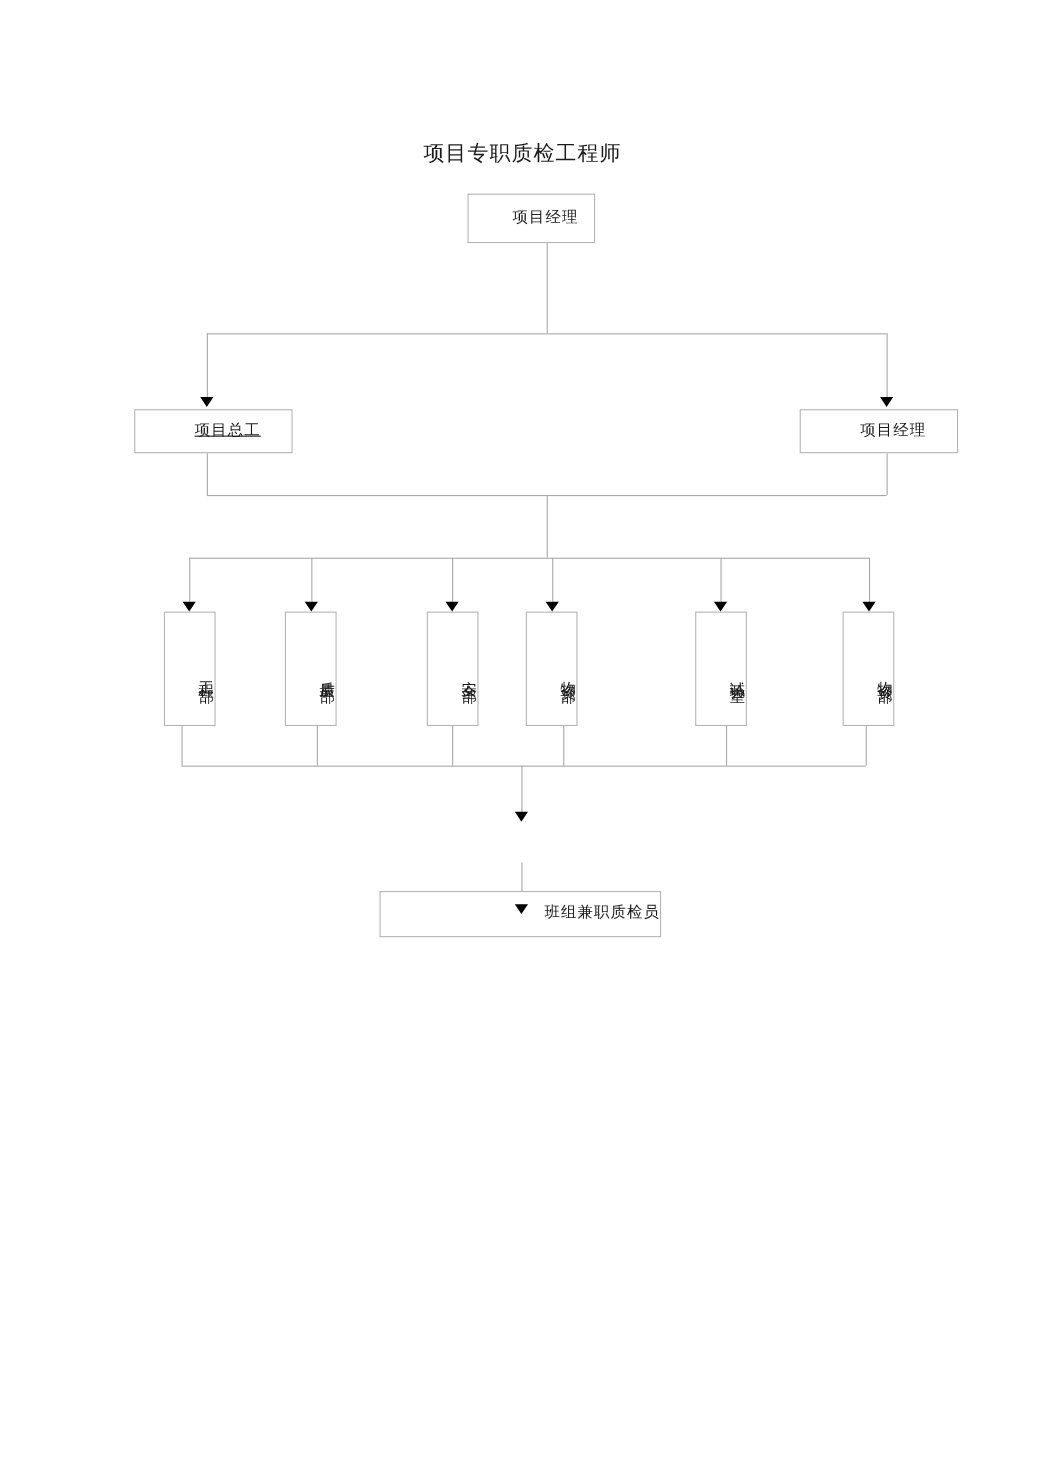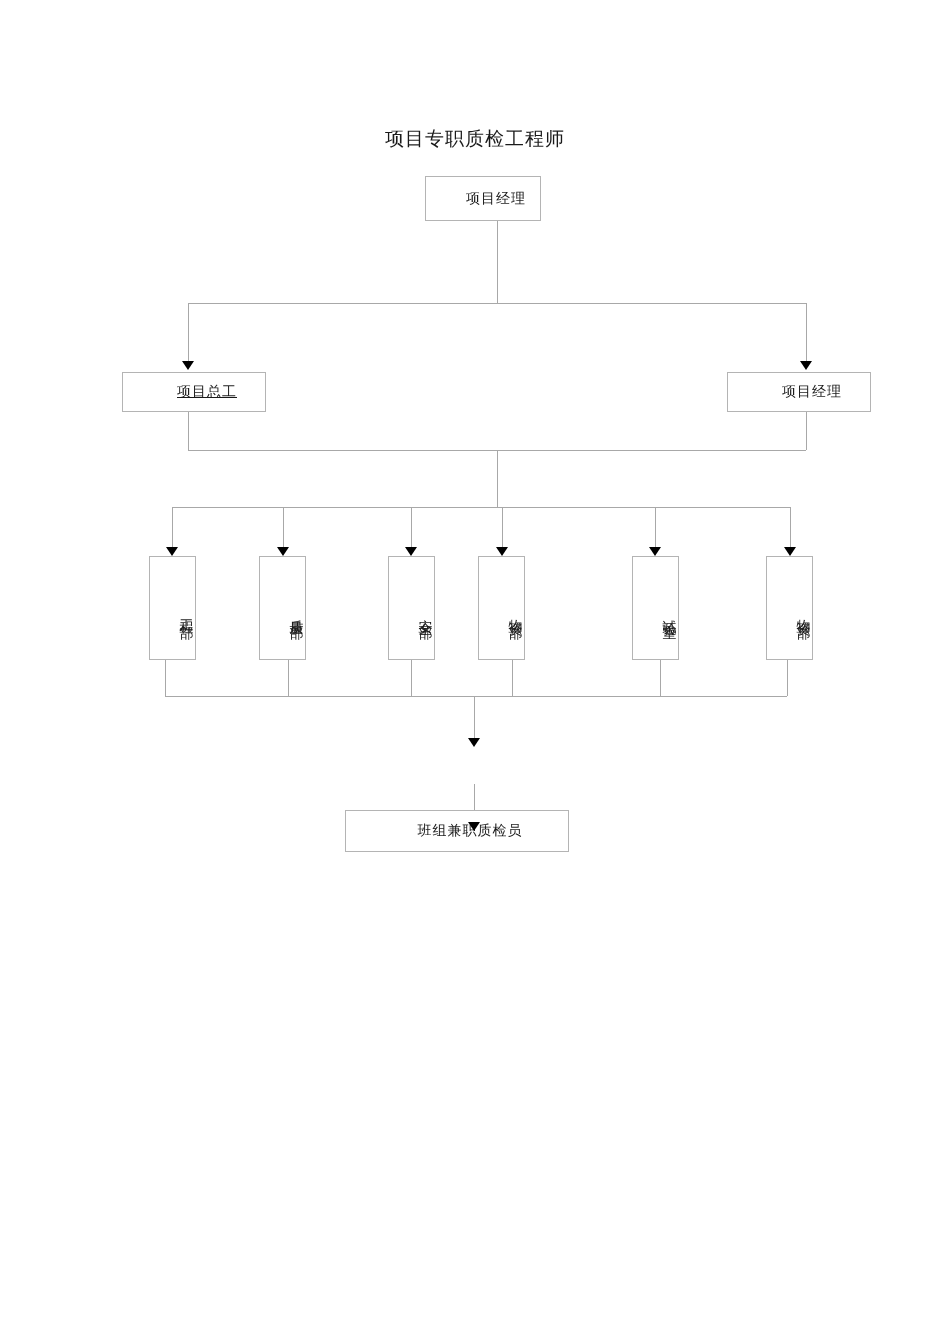--- a/index.html
+++ b/index.html
@@ -165,17 +165,17 @@
 
   <div class="hline" style="left:165px; top:696px; width:622px;"></div>
 
   <div class="vline" style="left:474px; top:696px; height:46px;"></div>
   <div class="arrow" style="left:468px; top:738px;"></div>
 
 
   <div class="vline" style="left:474px; top:784px; height:42px;"></div>
   <div class="arrow" style="left:468px; top:822px;"></div>
 
-  <div class="node" style="left:345px; top:810px; width:224px; height:42px;">
+  <div class="node" style="left:345px; top:810px; width:256px; height:42px;justify-content:flex-end;">
     <span class="node-label">班组兼职质检员</span>
   </div>
 
 </div>
 
 </body></html>

